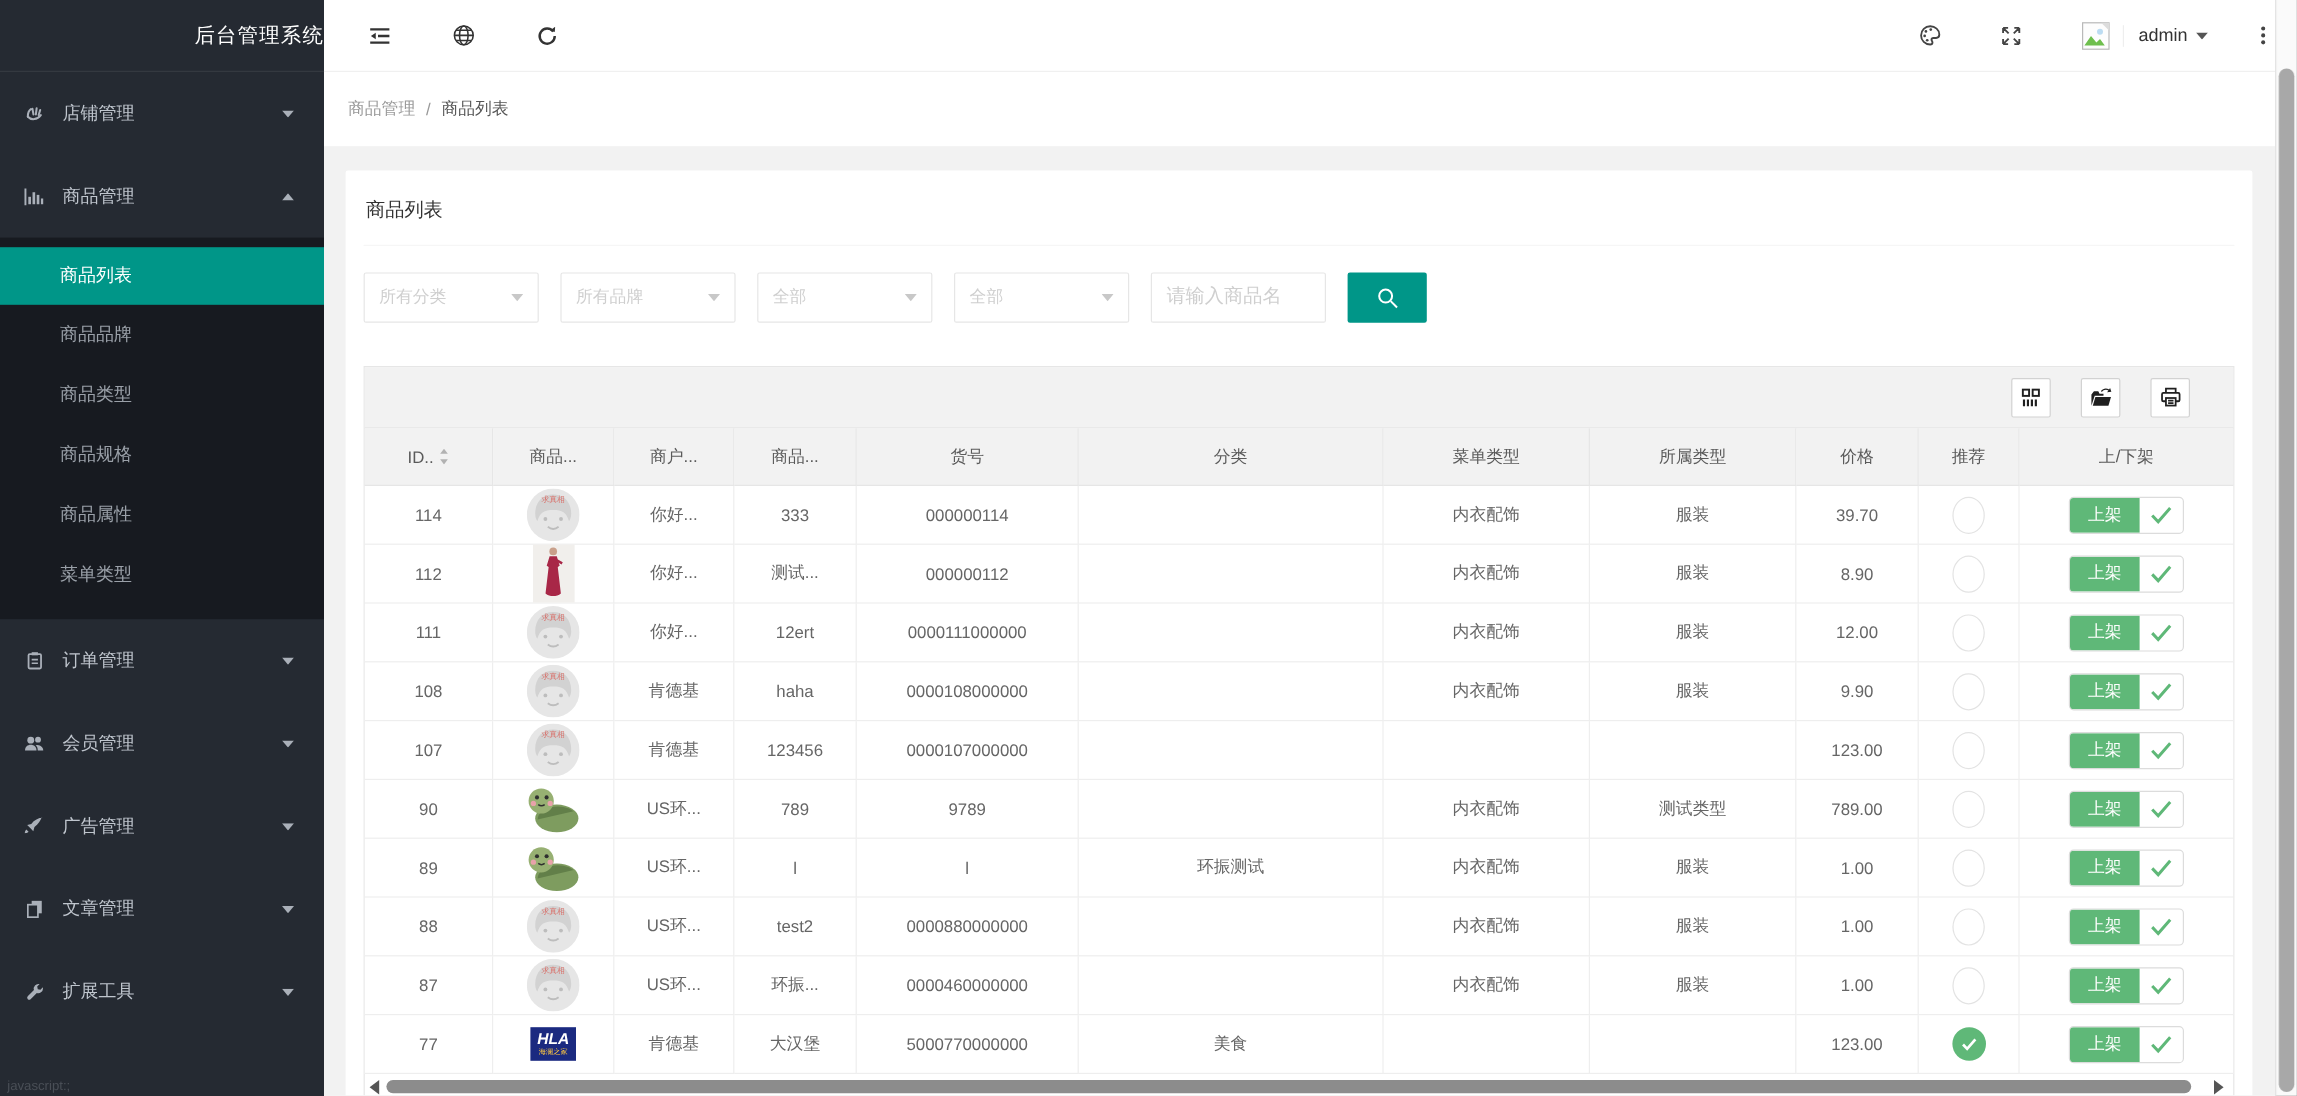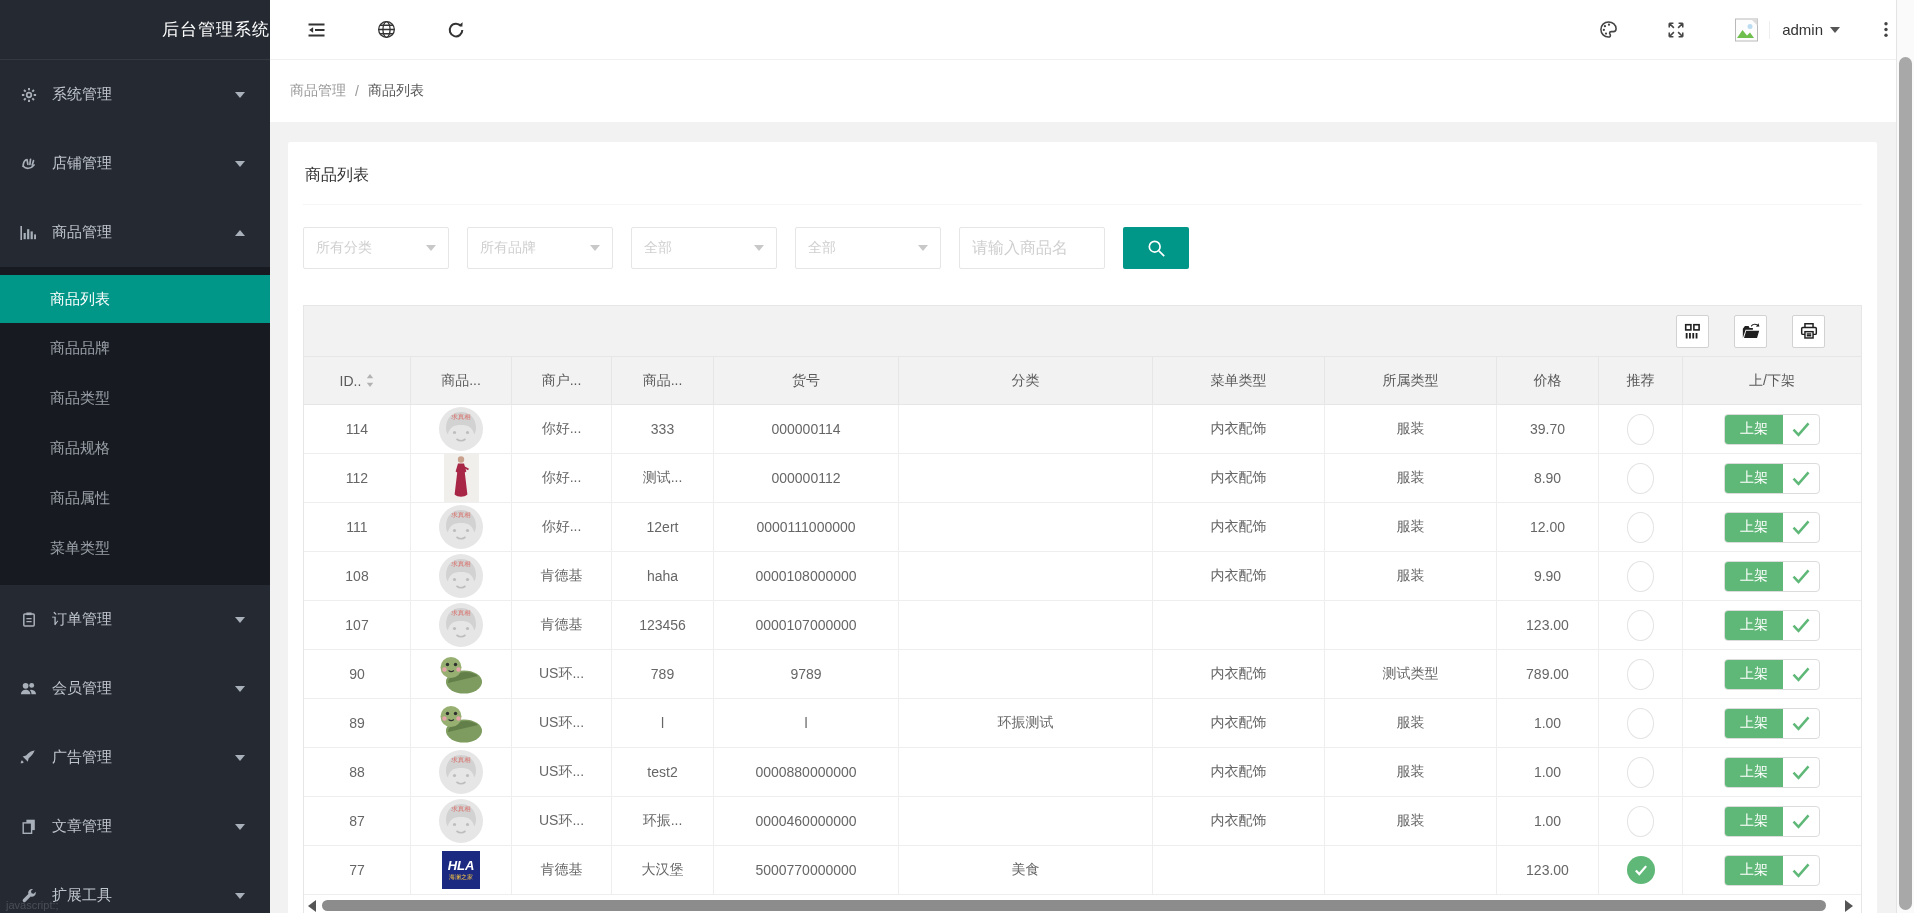--- a/index.html
+++ b/index.html
@@ -54,21 +54,21 @@
   .tool-btn { width:33px; height:33px; background:#fff; border:1px solid #d2d2d2; border-radius:2px; margin-left:25px; display:flex; align-items:center; justify-content:center; color:#1f1f1f; cursor:pointer; }
   .tgrid { display:grid; grid-template-columns:107px 101px 100px 102px 185px 254px 172px 172px 102px 84px 1fr;text-align:right; }
   .th { height:48px; background:#f2f2f2; display:flex; align-items:center; justify-content:center; color:#5a5a5a; border-right:1px solid #e6e6e6; border-bottom:1px solid #e6e6e6; }
   .th:last-child { border-right:none; }
   .sort { margin-left:5px; cursor:pointer; display:inline-flex; }
   .row { background:#fff; }
   .td { height:49px; display:flex; align-items:center; justify-content:center; border-right:1px solid #eee; border-bottom:1px solid #eee; overflow:hidden; }
   .td:last-child { border-right:none; }
 
   .img { display:inline-flex; align-items:center; justify-content:center; cursor:pointer; }
-  .hla { width:38px; height:38px; background:#1b2a80; flex-direction:column; }
+  .hla { width:38px; height:28px; background:#1b2a80; flex-direction:column; }
   .hla1 { color:#fff; font-weight:bold; font-style:italic; font-size:13px; line-height:14px; }
   .hla2 { color:#f6c343; font-size:6px; line-height:8px; }
 
   .rec-off { width:27px; height:31px; border:1px solid #e3e3e3; border-radius:50%; background:#fff; cursor:pointer; }
   .rec-on { width:28px; height:28px; border-radius:50%; background:#5FB878; color:#fff; display:inline-flex; align-items:center; justify-content:center; cursor:pointer; }
 
   .switch { display:inline-flex; width:96px; height:31px; border:1px solid #dcdcdc; border-radius:4px; overflow:hidden; cursor:pointer; background:#fff; }
   .sw-on { flex:1; background:#5FB878; color:#fff; display:flex; align-items:center; justify-content:center; font-size:14px; }
   .sw-knob { width:36px; display:flex; align-items:center; justify-content:center; color:#5FB878; }
 
@@ -82,36 +82,20 @@
   
   .v-scroll { position:fixed; right:0; top:0; width:18px; height:913px; background:#fafafa; border-left:1px solid #e4e4e4; z-index:9; }
   .v-thumb { position:absolute; left:2px; right:2px; top:57px; bottom:3px; background:#a8a8a8; border-radius:7px; cursor:pointer; }
 </style>
 </head>
 <body>
 
 <aside class="sidebar">
   <div class="logo">后台管理系统</div>
   <nav>
-      <div class="nav-item">
-        <span class="icon ">
-          <svg width="16" height="16" viewBox="0 0 16 16" fill="none" stroke="currentColor">
-            <circle cx="8" cy="8" r="2.3" stroke-width="1.7"></circle>
-            <g stroke-width="1.9">
-              <path d="M8 .9v2.4M8 12.7v2.4M.9 8h2.4M12.7 8h2.4M3 3l1.7 1.7M11.3 11.3L13 13M13 3l-1.7 1.7M4.7 11.3L3 13"></path>
-            </g>
-          </svg>
-        </span>
-        <span class="nav-label">系统管理</span>
-        <span class="icon caret">
-          <svg width="10" height="6" viewBox="0 0 10 6" fill="currentColor">
-            <path d="M0 0l5 6 5-6z"></path>
-          </svg>
-        </span>
-      </div>
       <div class="nav-item">
         <span class="icon ">
           <svg width="17" height="17" viewBox="0 0 16 16" fill="none" stroke="currentColor" stroke-width="1.6" stroke-linecap="round">
             <path d="M3 10.6c0-3 1-5 2.4-5.9M6.6 4.3l.8 4.5M9.9 4l-.6 4.8M12.7 5.3l-1.2 4"></path>
             <path d="M3 10.6c2.6 2.8 7.4 2.6 10.2-1.2"></path>
           </svg>
         </span>
         <span class="nav-label">店铺管理</span>
         <span class="icon caret">
           <svg width="10" height="6" viewBox="0 0 10 6" fill="currentColor">

